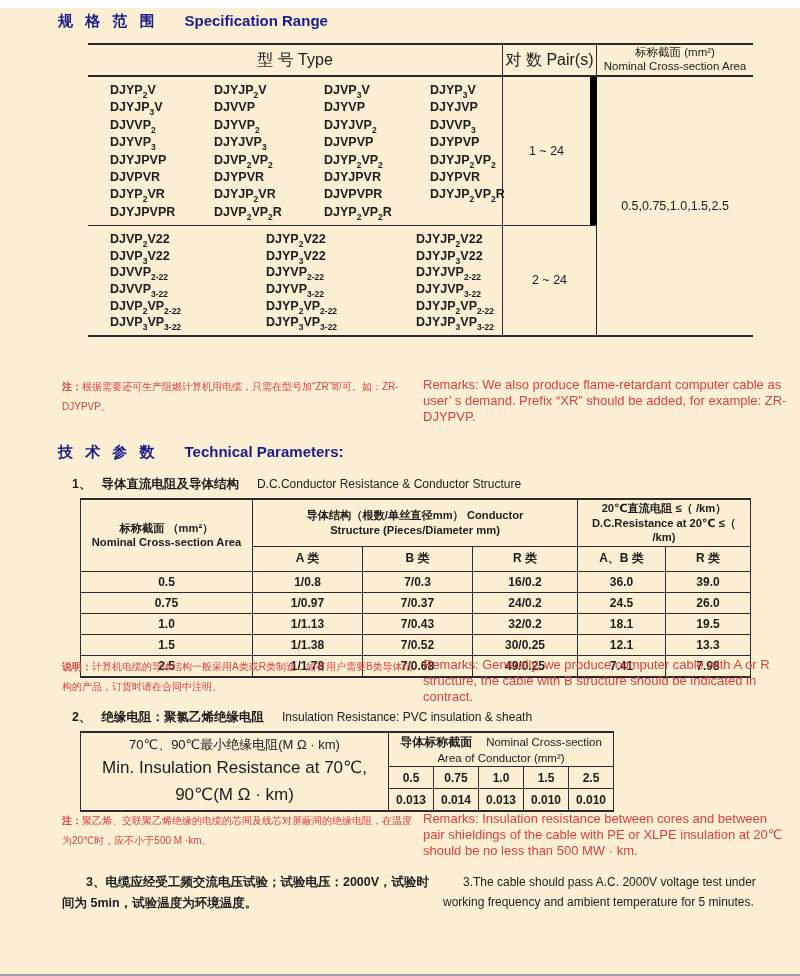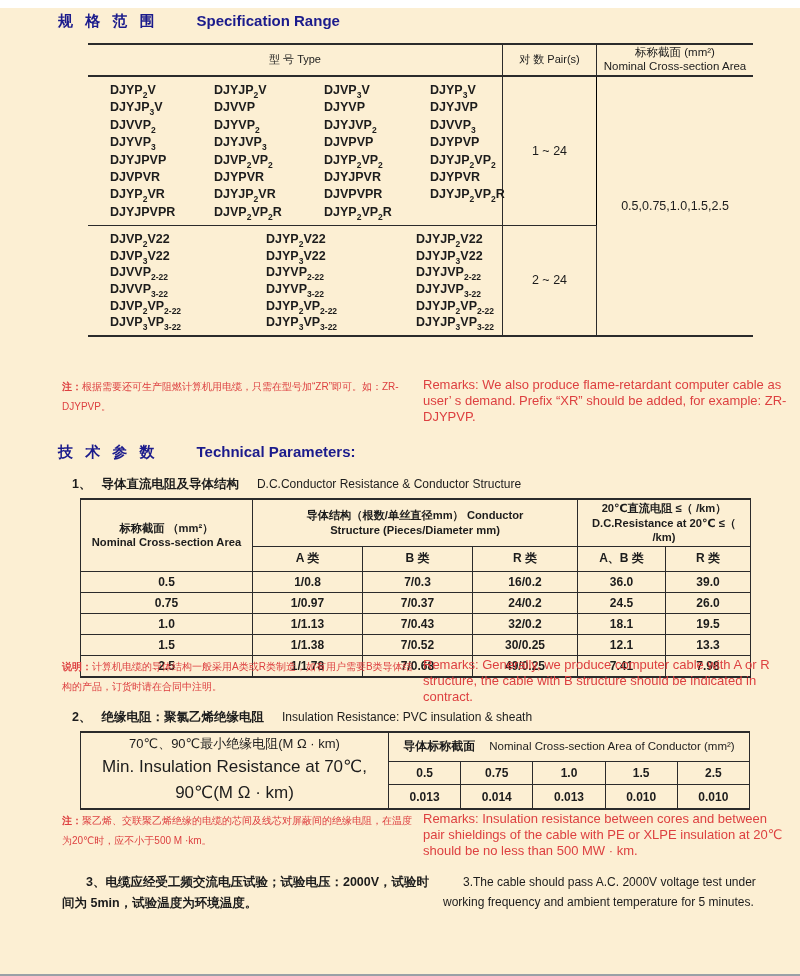--- a/index.html
+++ b/index.html
@@ -7,37 +7,37 @@
   .page{
     position:relative;width:800px;height:976px;overflow:hidden;
     background:#fcefd3;color:#1c1c1c;
     font-family:"Liberation Sans","DejaVu Sans",sans-serif;
   }
   .top-strip{position:absolute;left:0;top:0;width:800px;height:8px;background:#ffffff;}
 
   
   .sec-title{position:absolute;font-weight:bold;color:#1b1b8c;font-size:15px;letter-spacing:1px;white-space:nowrap;}
   .sec-title .zh{letter-spacing:4px;}
-  .sec-title .en{margin-left:38px;letter-spacing:0;}
+  .sec-title .en{margin-left:26px;letter-spacing:0;}
   .title-spec{left:58px;top:12px;}
   .title-tech{left:58px;top:443px;}
 
   
   .spec-table{
     position:absolute;left:88px;top:43px;width:665px;
     display:grid;grid-template-columns:415px 94px 156px;grid-template-rows:32px auto auto;
     border-top:2px solid #2b2b2b;border-bottom:2px solid #2b2b2b;
   }
-  .st-h{display:flex;align-items:center;justify-content:center;font-size:11px;
+  .st-h{display:flex;align-items:center;justify-content:center;font-size:16px;
         border-bottom:2px solid #2b2b2b;text-align:center;line-height:1.2;}
   .st-h1{grid-column:1;grid-row:1;border-right:1px solid #2b2b2b;}
   .st-h2{grid-column:2;grid-row:1;border-right:1px solid #2b2b2b;}
   .st-h3{grid-column:3;grid-row:1;font-size:11.5px;flex-direction:column;}
   .st-g1{grid-column:1;grid-row:2;border-right:1px solid #2b2b2b;padding:5px 0 4px 0;}
-  .st-p1{grid-column:2;grid-row:2;border-right:1px solid #000000;display:flex;align-items:center;justify-content:center;font-size:12.5px;}
+  .st-p1{grid-column:2;grid-row:2;border-right:7px solid #000000;display:flex;align-items:center;justify-content:center;font-size:12.5px;}
   .st-cross{grid-column:3;grid-row:2 / span 2;display:flex;align-items:center;justify-content:center;font-size:12.5px;}
   .st-g2{grid-column:1;grid-row:3;border-right:1px solid #2b2b2b;border-top:1.5px solid #2b2b2b;padding:5px 0 4px 0;}
   .st-p2{grid-column:2;grid-row:3;border-right:1px solid #2b2b2b;border-top:1.5px solid #2b2b2b;display:flex;align-items:center;justify-content:center;font-size:12.5px;}
   .type-row{display:grid;padding-left:22px;}
   .g1row{grid-template-columns:104px 110px 106px auto;height:17.4px;line-height:17.4px;}
   .g2row{grid-template-columns:156px 150px auto;height:16.6px;line-height:16.6px;}
   .type-cell{font-size:12.5px;font-weight:bold;white-space:nowrap;}
   .type-cell sub{font-size:8.5px;line-height:0;}
 
   
@@ -57,21 +57,21 @@
   table{border-collapse:collapse;table-layout:fixed;}
   .t1{position:absolute;left:80px;top:498px;width:670px;
       border:1px solid #2b2b2b;border-top-width:2px;border-bottom-width:2px;}
   .t1 td{border:1px solid #2b2b2b;text-align:center;vertical-align:middle;padding:1px 2px;}
   .t1 .h1 td{height:36px;font-size:11.2px;line-height:1.3;}
   .t1 .h2 td{height:22px;font-size:12px;font-weight:bold;}
   .t1 .c1{font-size:11.5px;}
   .t1 tbody td{height:18px;font-size:12px;font-weight:bold;}
   .t1 tbody td:first-child{font-weight:bold;}
 
-  .t2{position:absolute;left:80px;top:731px;width:670px;
+  .t2{position:absolute;left:80px;top:731px;width:534px;
       border:1px solid #2b2b2b;border-top-width:2px;border-bottom-width:2px;}
   .t2 td{border:1px solid #2b2b2b;text-align:center;vertical-align:middle;padding:1px 2px;}
   .t2 .left-cell{width:303px;font-size:13px;line-height:1.55;}
   .t2 .left-cell .en-line{font-size:17px;}
   .t2 .hdr-cell{height:24px;font-size:12px;font-weight:bold;}
   .t2 .hdr-cell .en{font-weight:normal;font-size:11.5px;margin-left:14px;}
   .t2 .vals td{height:19px;font-size:12px;font-weight:bold;}
 
   
   .para3{position:absolute;top:872px;left:0;width:800px;color:#1c1c1c;}

